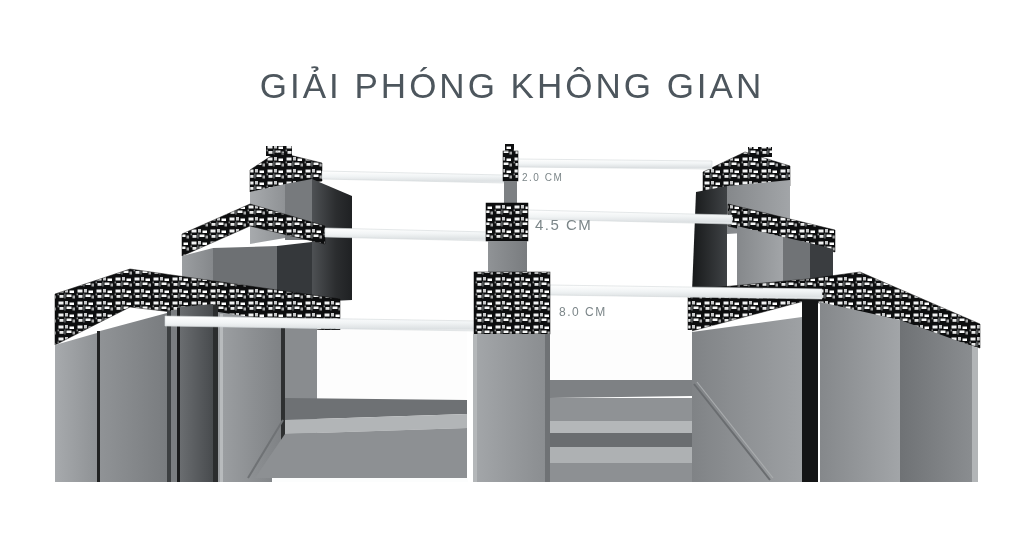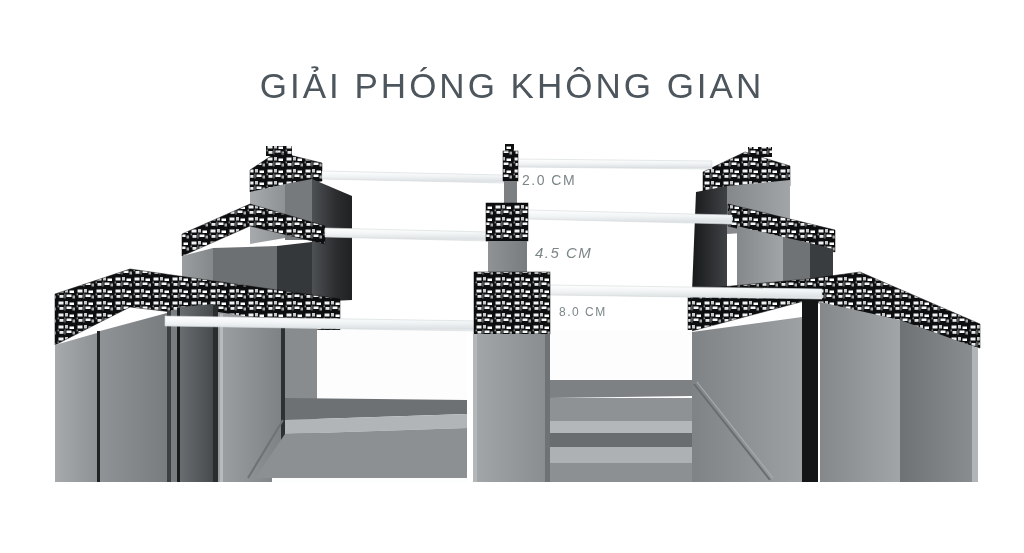--- a/index.html
+++ b/index.html
@@ -2,22 +2,22 @@
 <html><head>
 <meta charset="utf-8">
 <style>
   html,body{margin:0;padding:0;background:#ffffff;}
   .stage{position:relative;width:1024px;height:482px;background:#ffffff;overflow:hidden;
          font-family:"Liberation Sans","DejaVu Sans",sans-serif;}
   .title{position:absolute;top:66px;left:0;right:0;text-align:center;
          font-size:35px;font-weight:400;letter-spacing:3px;color:#4d565d;margin:0;}
   .scene{position:absolute;left:0;top:0;}
   .dim-label{position:absolute;color:#7c8689;letter-spacing:1.5px;white-space:nowrap;}
-  .dl1{left:522px;top:172px;font-size:14px;}
-  .dl2{left:535px;top:244px;font-size:15px;font-style:italic;}
+  .dl1{left:522px;top:172px;font-size:10px;}
+  .dl2{left:535px;top:216px;font-size:15px;}
   .dl3{left:559px;top:305px;font-size:12px;}
 </style>
 </head>
 <body>
 
 <div class="stage">
 
   <h1 class="title">GIẢI PHÓNG KHÔNG GIAN</h1>
 
   <svg class="scene" width="1024" height="553" viewBox="0 0 1024 553">

